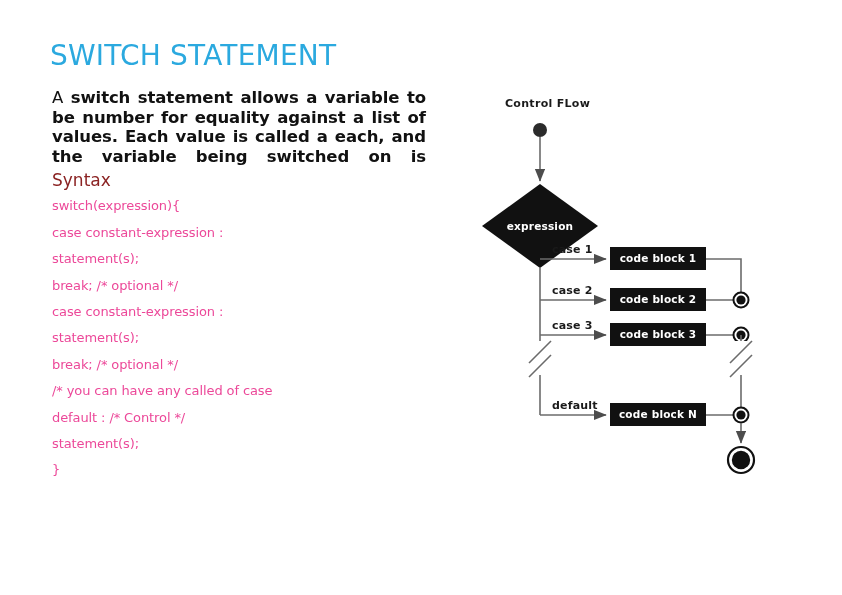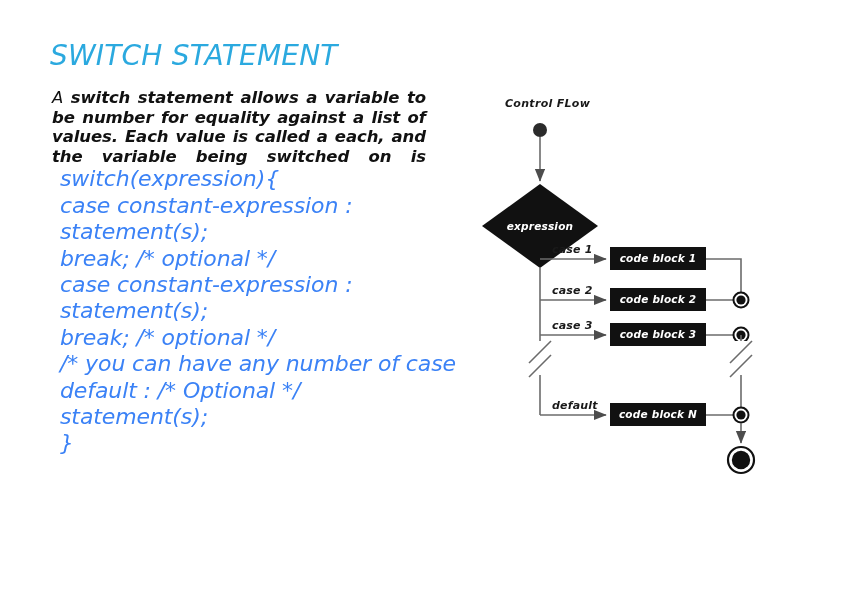--- a/index.html
+++ b/index.html
@@ -12,21 +12,20 @@
     height: 595px;
     overflow: hidden;
     font-family: "DejaVu Sans", sans-serif;
     position: relative;
   }
   #slide {
     position: relative;
     width: 842px;
     height: 595px;
     background: #ffffff;
-    font-style: italic;
   }
 
   
   #slide-title {
     position: absolute;
     left: 50px;
     top: 39px;
     font-size: 28px;
     line-height: 34px;
     letter-spacing: 0.2px;
@@ -64,27 +63,26 @@
 
   .syntax-label {
     font-size: 17px;
     line-height: 26px;
     color: #8B2323;
     font-weight: 400;
     white-space: nowrap;
     margin-top: 1px;
   }
   .code-line {
-    font-size: 22px;
+    font-size: 13px;
     line-height: 26.4px;
-    color: #3b82f6;
+    color: #ec4899;
     font-weight: 400;
     white-space: pre;
     letter-spacing: -0.1px;
-    margin-left: 8px;
   }
 
   
   #diagram {
     position: absolute;
     left: 470px;
     top: 85px;
     width: 340px;
     height: 410px;
   }
@@ -167,30 +165,31 @@
     </div>
     <div class="para-line j">
       <span>the</span>
       <span>variable</span>
       <span>being</span>
       <span>switched</span>
       <span>on</span>
       <span>is</span>
     </div>
 
+    <div class="syntax-label">Syntax</div>
 
     <div class="code-line">switch(expression){</div>
     <div class="code-line">case constant-expression :</div>
     <div class="code-line">statement(s);</div>
     <div class="code-line">break; /* optional */</div>
     <div class="code-line">case constant-expression :</div>
     <div class="code-line">statement(s);</div>
     <div class="code-line">break; /* optional */</div>
-    <div class="code-line">/* you can have any number of case</div>
-    <div class="code-line">default : /* Optional */</div>
+    <div class="code-line">/* you can have any called of case</div>
+    <div class="code-line">default : /* Control */</div>
     <div class="code-line">statement(s);</div>
     <div class="code-line">}</div>
   </div>
 
   <div id="diagram">
     <div id="control-flow-label">Control FLow</div>
 
     <svg width="340" height="410" viewBox="0 0 340 410">
       <defs>
         <marker id="arrowhead" markerWidth="9" markerHeight="9" refX="7.5" refY="3.2" orient="auto">

